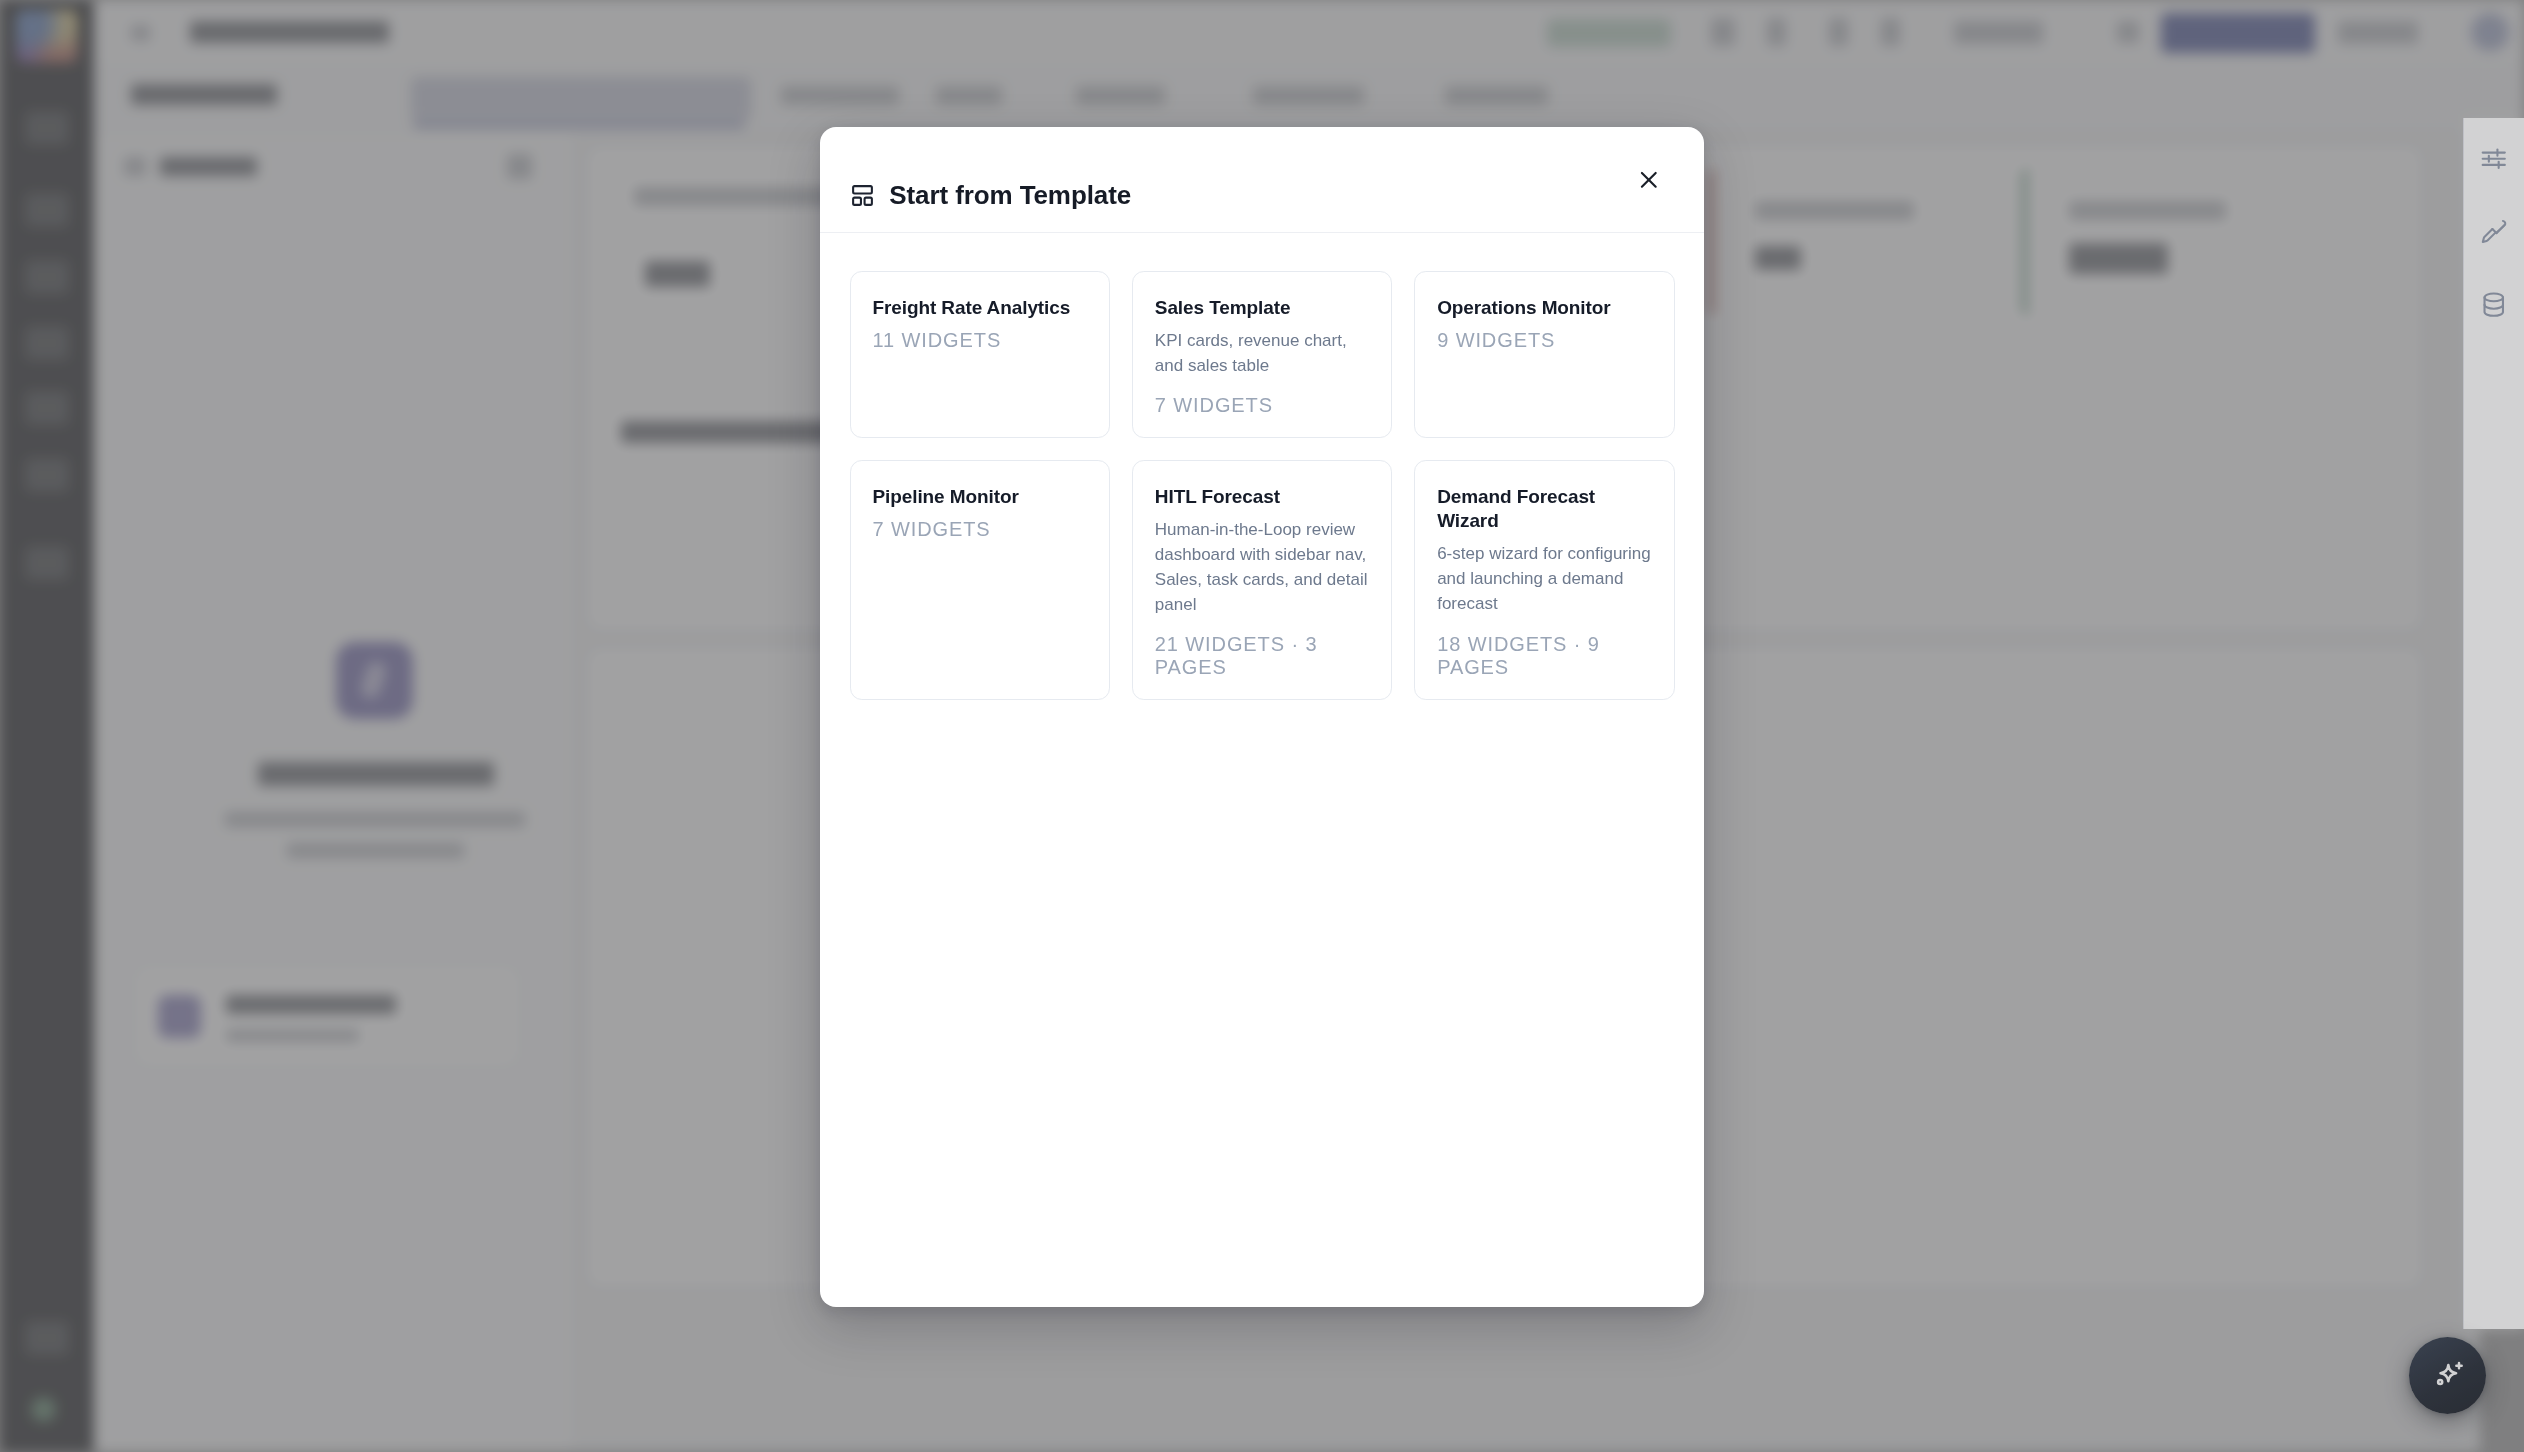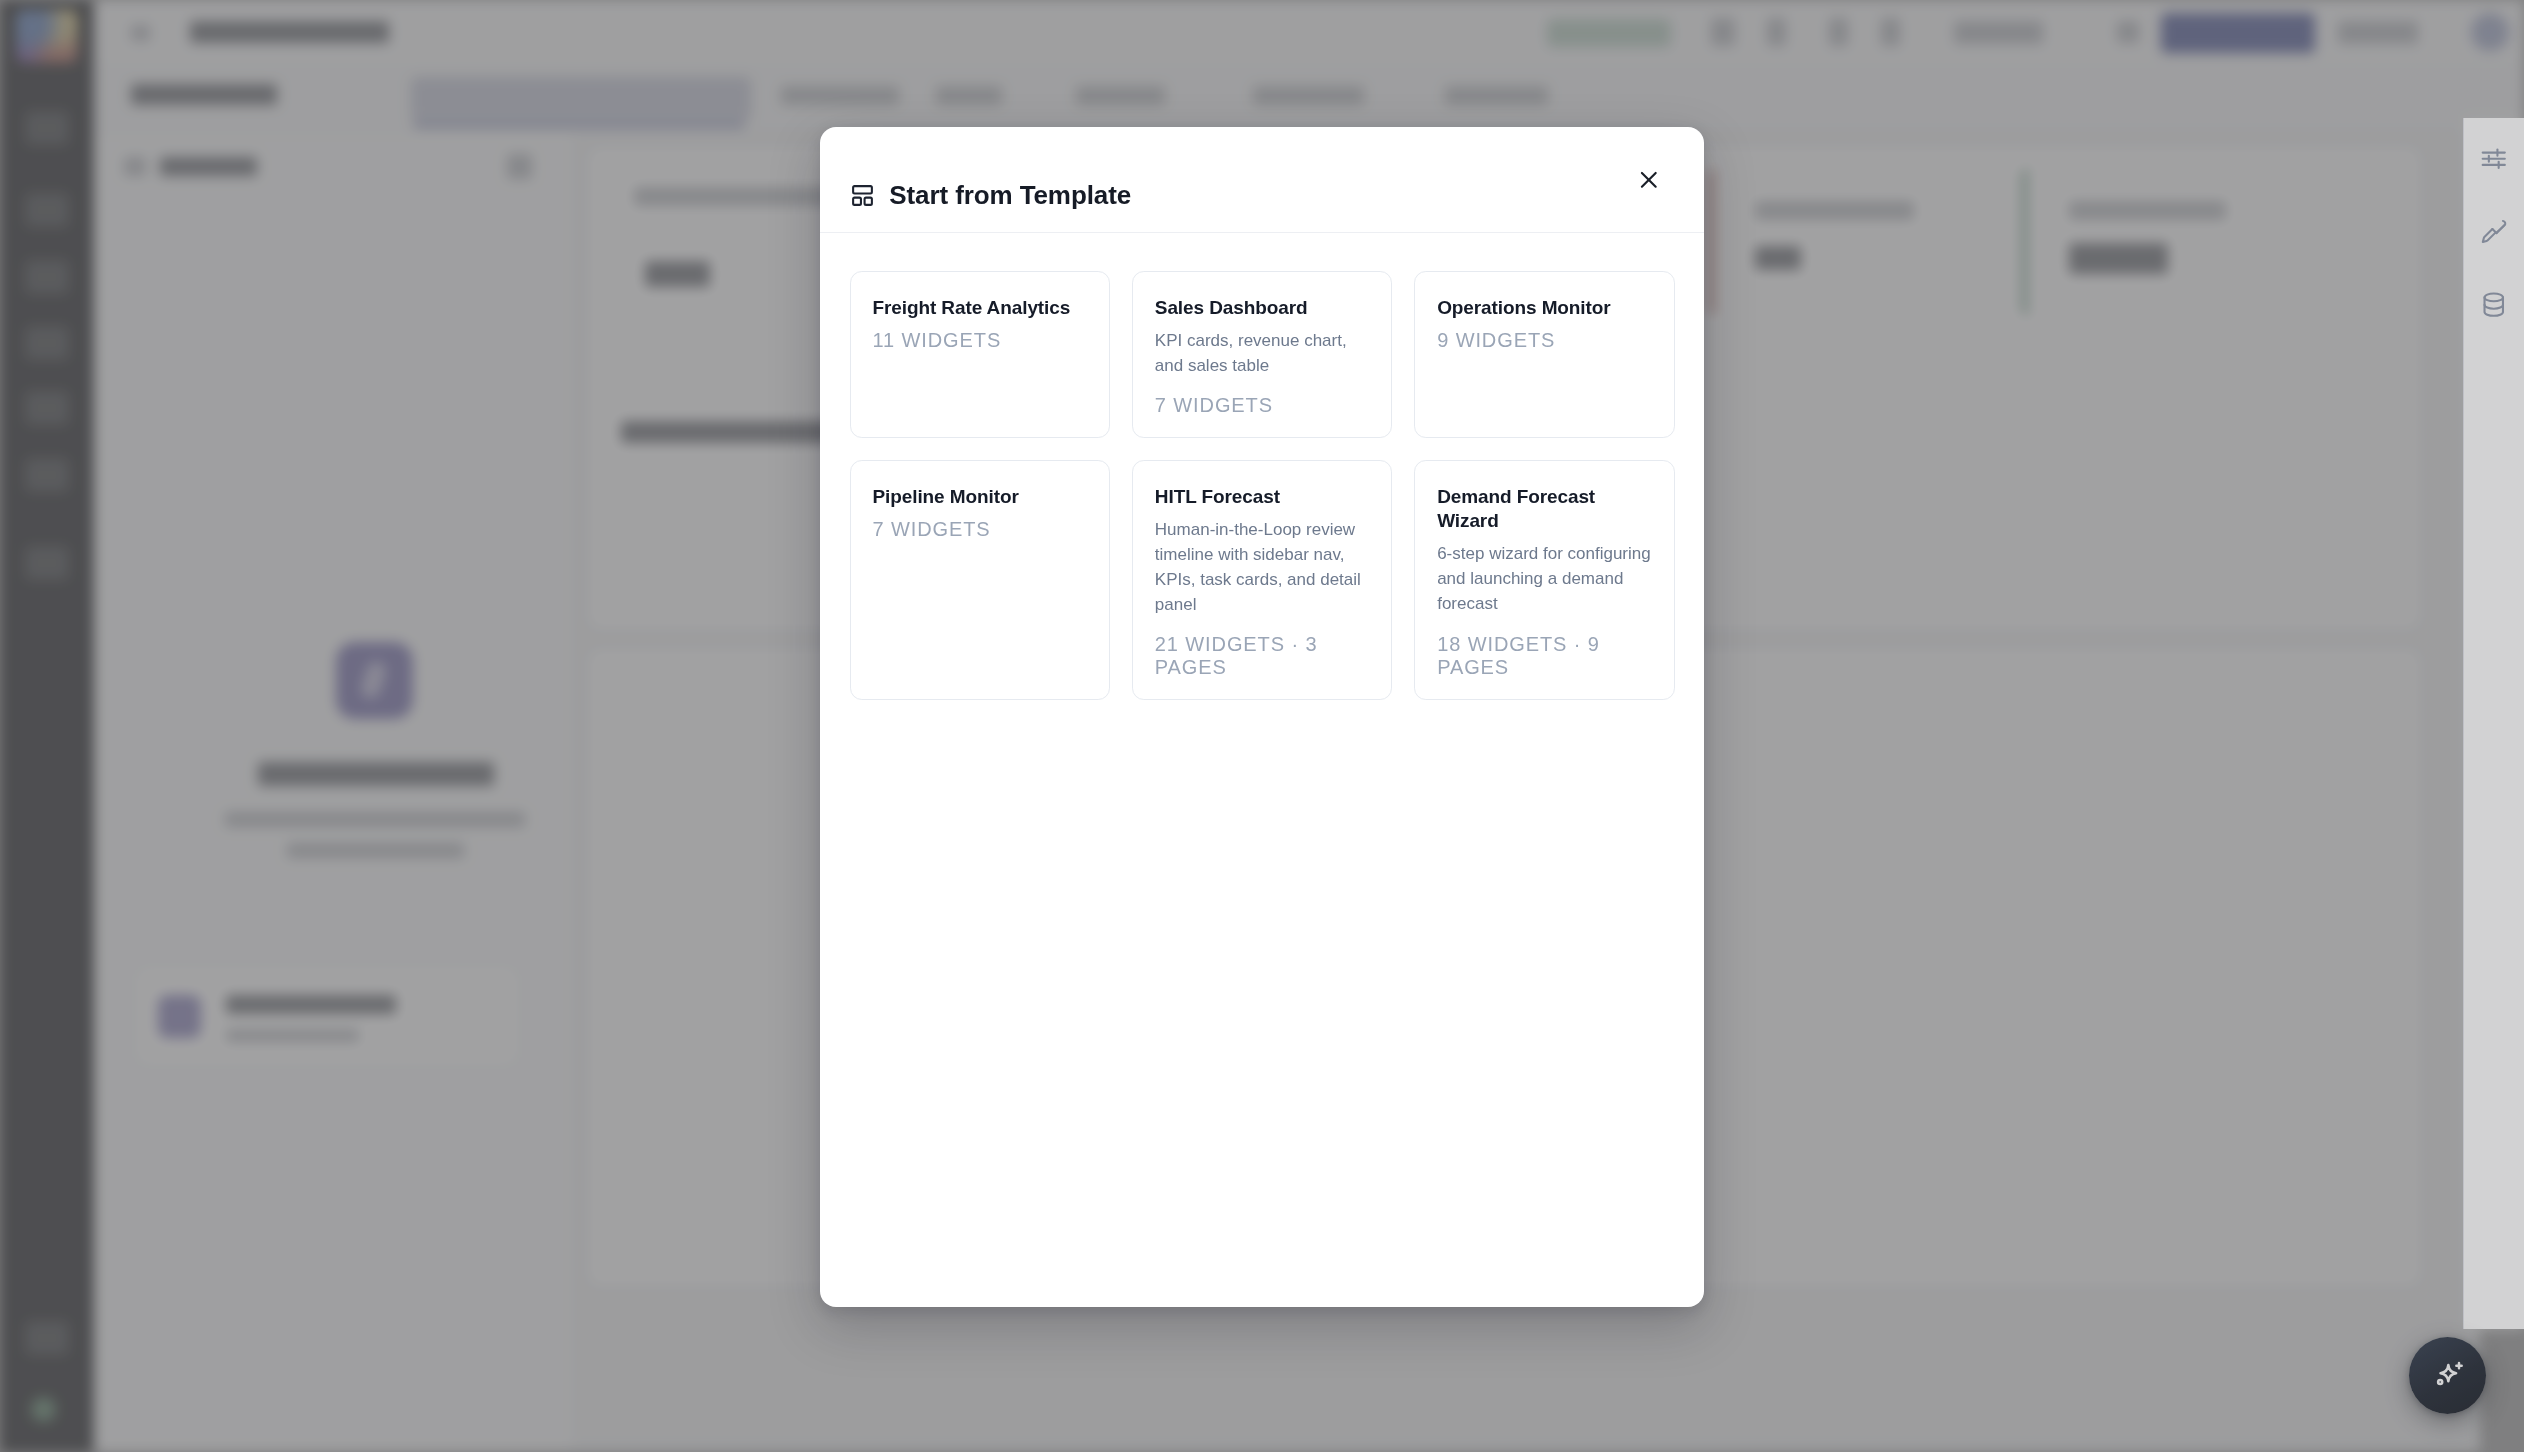--- a/index.html
+++ b/index.html
@@ -342,35 +342,35 @@
     </button>
   </div>
 
   <div class="modal-body">
     <div class="template-grid" id="template-grid">
         <div class="template-card">
           <div class="tc-title">Freight Rate Analytics</div>
           <div class="tc-meta">11 WIDGETS</div>
         </div>
         <div class="template-card">
-          <div class="tc-title">Sales Dashboard</div>
+          <div class="tc-title">Sales Template</div>
           <div class="tc-desc">KPI cards, revenue chart, and sales table</div>
           <div class="tc-meta">7 WIDGETS</div>
         </div>
         <div class="template-card">
           <div class="tc-title">Operations Monitor</div>
           <div class="tc-meta">9 WIDGETS</div>
         </div>
         <div class="template-card">
           <div class="tc-title">Pipeline Monitor</div>
           <div class="tc-meta">7 WIDGETS</div>
         </div>
         <div class="template-card">
           <div class="tc-title">HITL Forecast</div>
-          <div class="tc-desc">Human-in-the-Loop review timeline with sidebar nav, KPIs, task cards, and detail panel</div>
+          <div class="tc-desc">Human-in-the-Loop review dashboard with sidebar nav, Sales, task cards, and detail panel</div>
           <div class="tc-meta">21 WIDGETS · 3 PAGES</div>
         </div>
         <div class="template-card">
           <div class="tc-title">Demand Forecast Wizard</div>
           <div class="tc-desc">6-step wizard for configuring and launching a demand forecast</div>
           <div class="tc-meta">18 WIDGETS · 9 PAGES</div>
         </div>
       </div>
   </div>
 </div>

